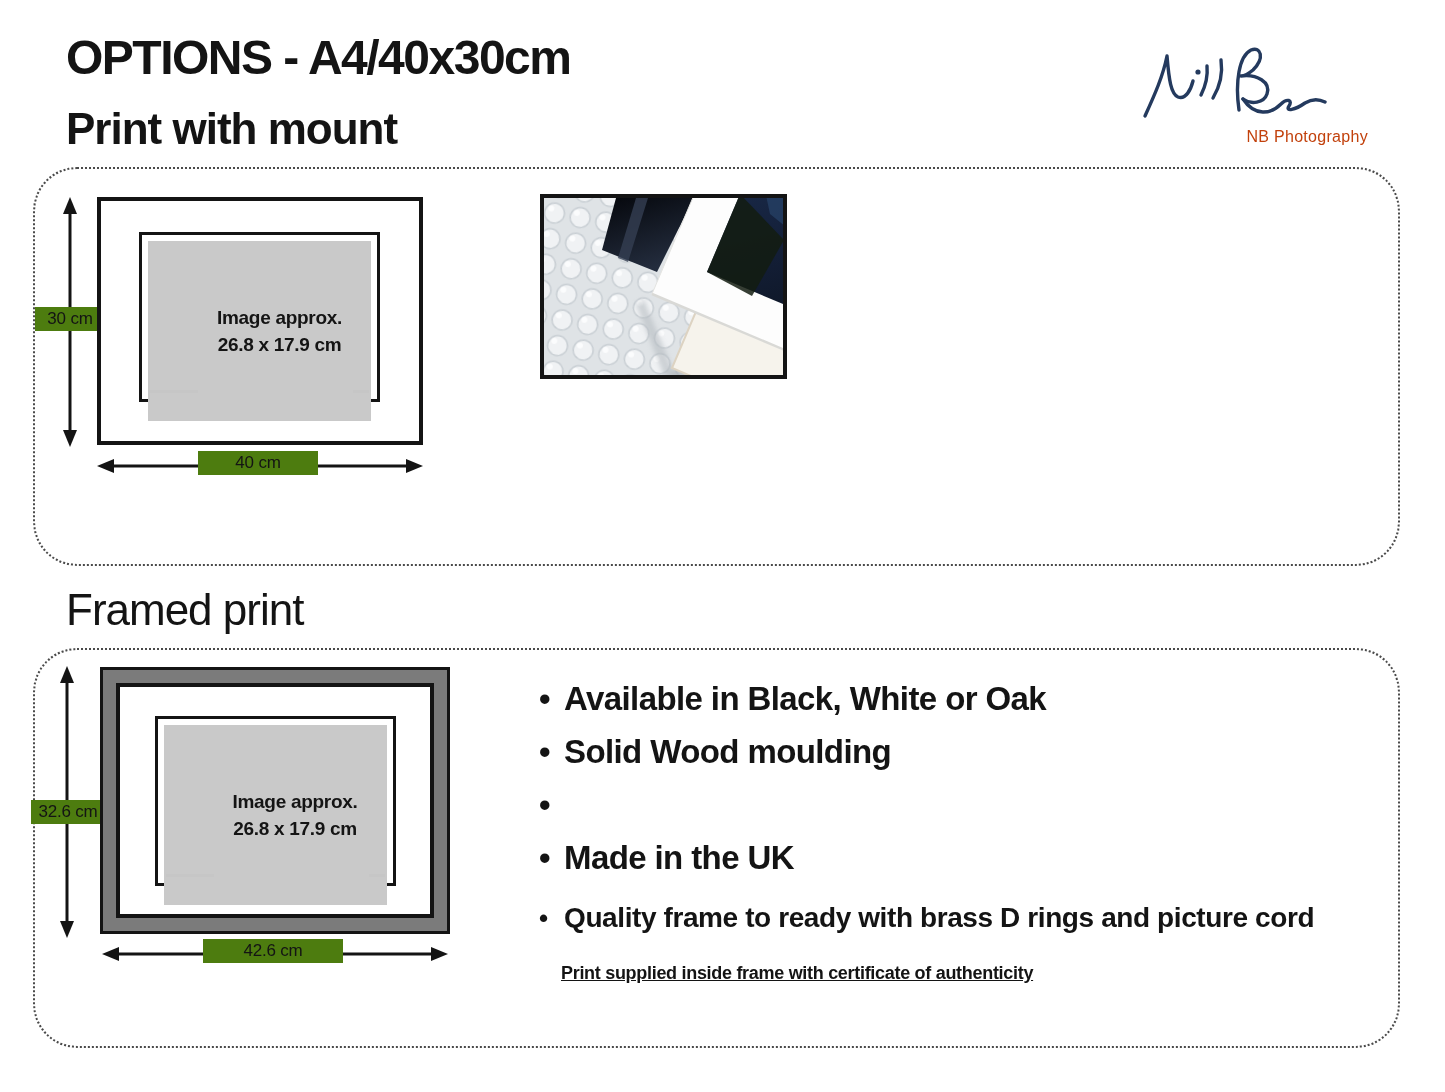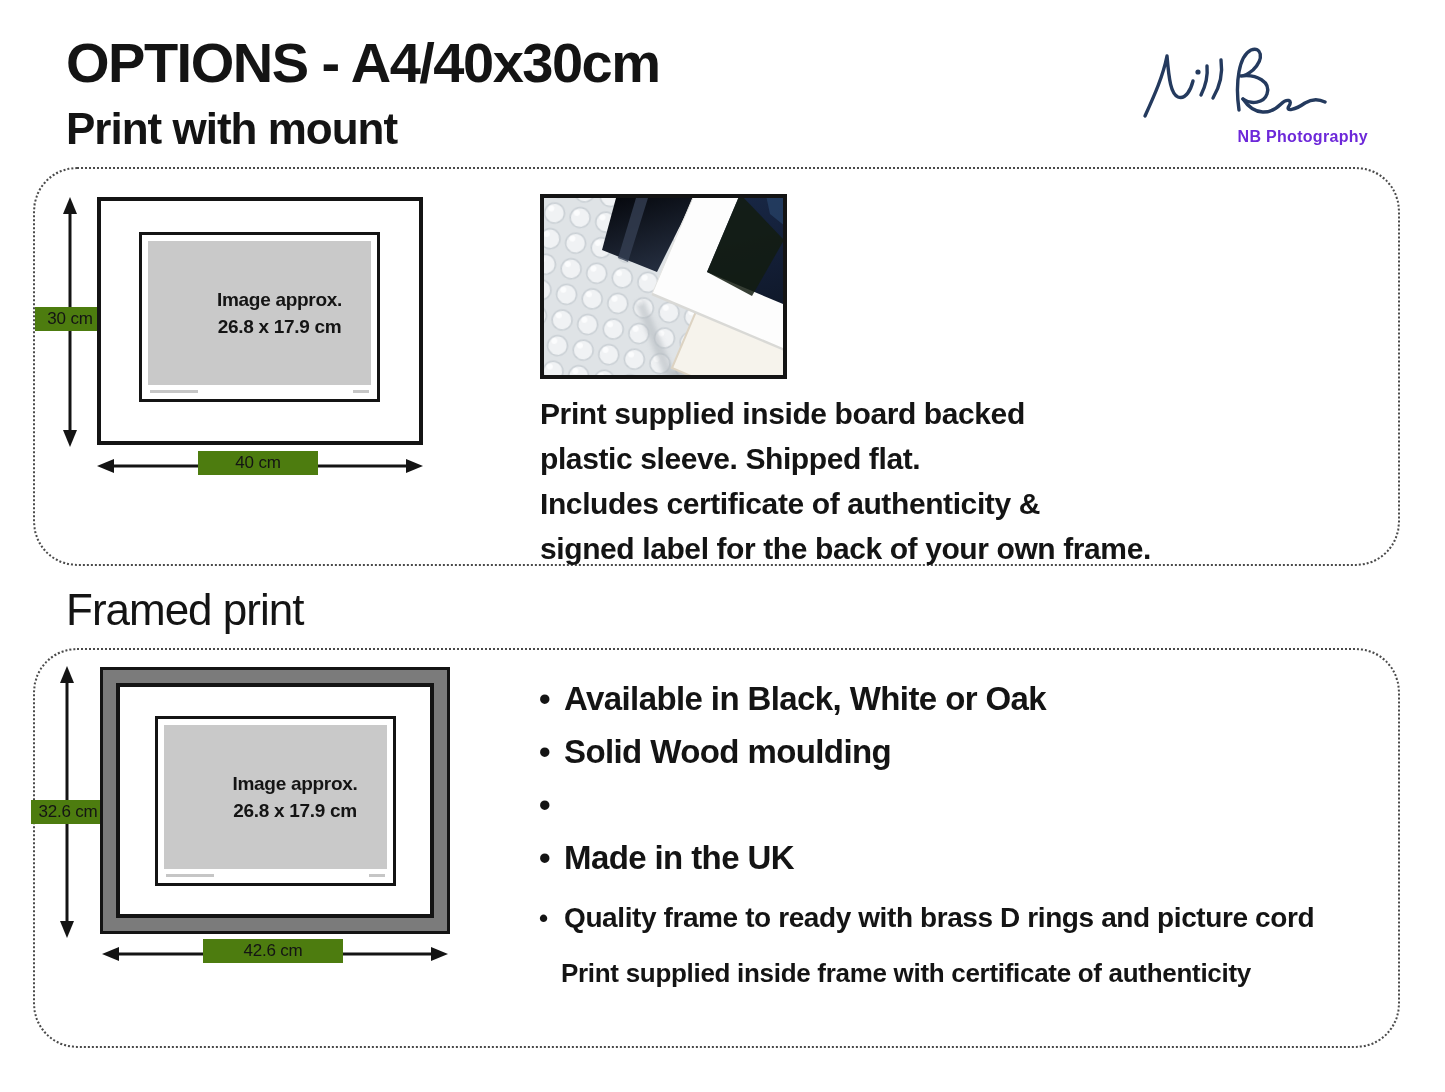--- a/index.html
+++ b/index.html
@@ -1,38 +1,38 @@
 <!DOCTYPE html>
 <html><head>
 <meta charset="utf-8">
 <style>
   * { margin:0; padding:0; box-sizing:border-box; }
   html,body { width:1445px; height:1092px; background:#ffffff; overflow:hidden;
               font-family:"Liberation Sans","DejaVu Sans",sans-serif; color:#141414; }
   .abs { position:absolute; }
 
   
-  .page-title   { left:66px; top:30px;  font-size:56px; font-weight:bold; letter-spacing:-1.5px; }
+  .page-title   { left:66px; top:30px;  font-size:48px; font-weight:bold; letter-spacing:-1.5px; }
   .sec1-title   { left:66px; top:104px; font-size:44px; font-weight:bold; letter-spacing:-1px; }
   .sec2-title   { left:66px; top:585px; font-size:44px; font-weight:normal; letter-spacing:-1px; }
 
   
   .logo { left:1135px; top:42px; width:235px; height:110px; }
-  .logo-caption { position:absolute; right:2px; top:86px; font-size:16px; color:#6d28d9; letter-spacing:.3px;font-weight:bold; }
+  .logo-caption { position:absolute; right:2px; top:86px; font-size:16px; color:#c2410c; letter-spacing:.3px; }
 
   
   .opt-box { border:2px dotted #4a4a4a; border-radius:44px; background:#fff; }
   .box1 { left:33px; top:167px; width:1367px; height:399px; }
   .box2 { left:33px; top:648px; width:1367px; height:400px; }
 
   
   .mount-outer { left:62px; top:28px; width:326px; height:248px; border:4px solid #141414; background:#fff; }
   .open-rect  { border:3px solid #141414; background:#fff; position:relative; width:241px; height:170px; }
   .mount-open { position:absolute; left:38px; top:31px; }
-  .img-gray { position:absolute; left:6px; top:6px; width:223px; height:144px; background:#c9c9c9;
+  .img-gray { position:absolute; left:6px; top:6px; width:223px; height:180px; background:#c9c9c9;
               display:flex; flex-direction:column; align-items:center; justify-content:center;padding-left:40px; }
   .img-label { font-size:19px; font-weight:bold; line-height:27px; text-align:center; letter-spacing:-.3px; }
   .cap-l { position:absolute; left:8px;  bottom:6px; width:48px; height:3px; background:#c6c6c6; }
   .cap-r { position:absolute; right:8px; bottom:6px; width:16px; height:3px; background:#c6c6c6; }
 
   
   .frame-outer { left:65px; top:17px; width:350px; height:267px; border:3px solid #141414;
                  background:#7b7b7b; padding:13px; }
   .frame-mount { width:100%; height:100%; border:4px solid #141414; background:#fff;
                  display:flex; align-items:center; justify-content:center; }
@@ -45,21 +45,21 @@
 
   
   .desc { left:505px; top:222px; font-size:30px; font-weight:bold; line-height:45px; letter-spacing:-.4px; }
   .bullets { left:504px; top:27px; }
   .bullet-item { display:flex; gap:11px; font-size:33px; font-weight:bold; letter-spacing:-.6px;
                  line-height:44px; margin-bottom:9px; }
   .bullet-item .dot { width:14px; }
   .bullet-small { left:504px; top:250px; display:flex; gap:11px; font-size:28px; font-weight:bold;
                   letter-spacing:-.4px; line-height:36px; }
   .bullet-small .dot { width:14px; font-size:26px; }
-  .framed-footer { left:526px; top:302px; font-size:26px; font-weight:bold; letter-spacing:-.3px; line-height:42px; }
+  .framed-footer { left:526px; top:302px; font-size:18px; font-weight:bold; letter-spacing:-.3px; line-height:42px;text-decoration:underline; }
 </style>
 </head>
 <body>
 
 <h1 class="abs page-title">OPTIONS - A4/40x30cm</h1>
 <h2 class="abs sec1-title">Print with mount</h2>
 
 <div class="abs logo">
   <svg width="200" height="96" viewBox="0 0 200 96">
     <g fill="none" stroke="#243a5e" stroke-width="3.4" stroke-linecap="round" stroke-linejoin="round">
@@ -131,26 +131,20 @@
       <polygon points="100,102 130,174 120,178 92,106" fill="#b6bcc1" opacity="0.6" filter="url(#soft)"></polygon>
       <polygon points="128,170 229,-68 505,49 404,287" fill="#f6f3ec" stroke="#ddd3c2" stroke-width="2"></polygon>
       <polygon points="108,96 209,-142 503,-17 402,220" fill="#fdfdfd" stroke="#e4e4e1" stroke-width="1"></polygon>
       <path d="M108 96 L402 220" stroke="#d9d9d6" stroke-width="2.5" fill="none"></path>
       <polygon points="163,74 241,-110 480,-9 402,175" fill="url(#photoGrad)"></polygon>
       <polygon points="163,74 196,-4 240,42 208,98" fill="#131c10" opacity="0.85"></polygon>
       <polygon points="214,-40 300,0 280,60 226,16" fill="#2e4f79" opacity="0.5"></polygon>
     </svg>
   </div>
 
-  <div class="abs desc">
-    <div>Print supplied inside board backed</div>
-    <div>plastic sleeve. Shipped flat.</div>
-    <div>Includes certificate of authenticity &amp;</div>
-    <div>signed label for the back of your own frame.</div>
-  </div>
 </div>
 
 <h2 class="abs sec2-title">Framed print</h2>
 
 <div class="abs opt-box box2">
 
   <svg class="abs" style="left:13px; top:14px;" width="38" height="276">
     <path d="M19 14 L19 262" stroke="#141414" stroke-width="3"></path>
     <polygon points="19,2 12,19 26,19" fill="#141414"></polygon>
     <polygon points="19,274 12,257 26,257" fill="#141414"></polygon>

